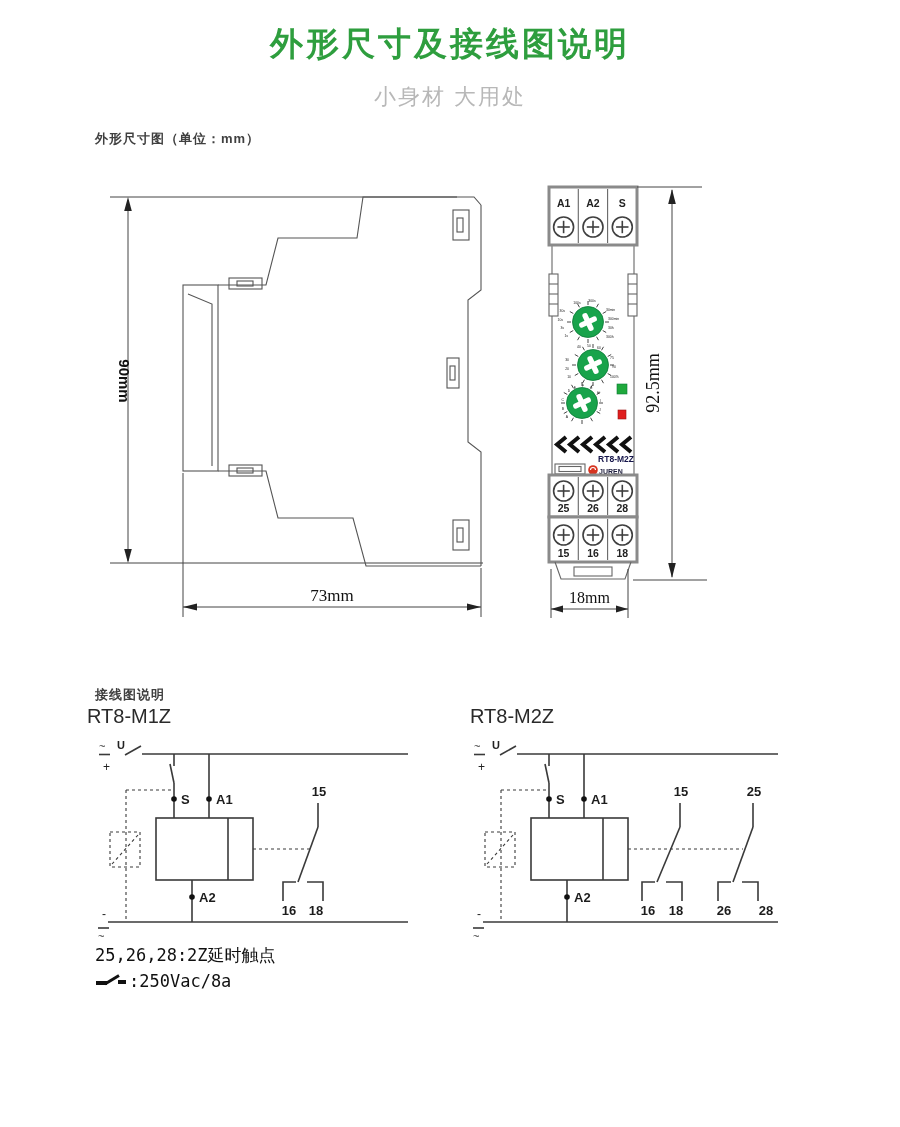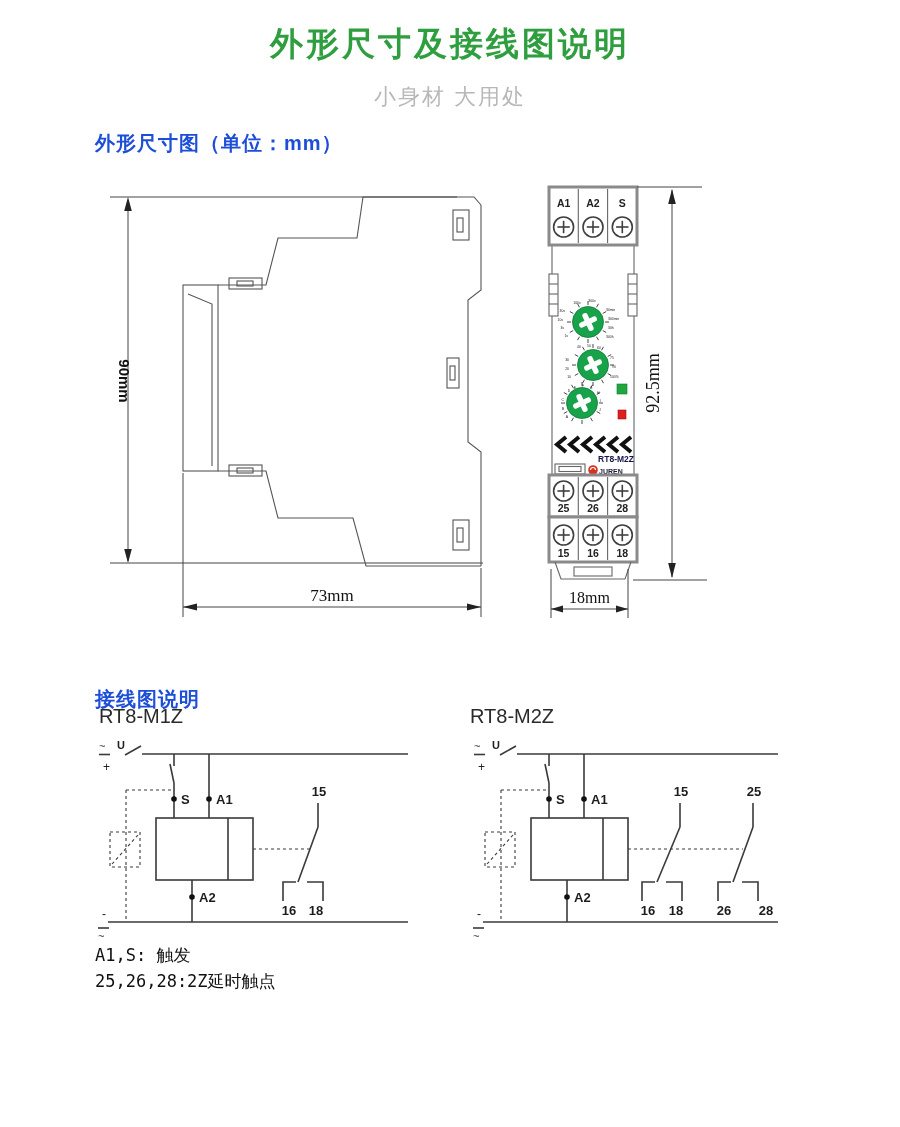--- a/index.html
+++ b/index.html
@@ -2,21 +2,21 @@
 <html><head>
 <meta charset="utf-8">
 <style>
   html,body{margin:0;padding:0;background:#ffffff;}
   .page{position:relative;width:900px;height:1127px;background:#fff;
         font-family:"Liberation Sans",sans-serif;overflow:hidden;border-radius:14px;}
   .title{position:absolute;top:22px;left:0;right:0;text-align:center;
          font-size:33px;font-weight:bold;color:#2e9e3e;letter-spacing:3px;}
   .subtitle{position:absolute;top:82px;left:0;right:0;text-align:center;
          font-size:22px;color:#b8b8b8;letter-spacing:2px;}
-  .sec-head{position:absolute;font-size:20px;font-weight:bold;color:#1d4ed8;letter-spacing:1px;}
+  .sec-head{position:absolute;font-size:13px;font-weight:bold;color:#404040;letter-spacing:1px;}
   .model-head{position:absolute;font-size:20px;color:#2a2a2a;}
   .figwrap{position:absolute;left:85px;top:170px;}
   .wire1{position:absolute;left:95px;top:733px;}
   .wire2{position:absolute;left:470px;top:733px;}
   .legend{position:absolute;left:95px;top:946px;width:780px;
           font-family:"DejaVu Sans Mono","Liberation Mono",monospace;
           font-size:17px;color:#101010;}
   .legend .row{margin-bottom:8px;display:flex;align-items:center;line-height:18px;}
   .legend .icon{margin-right:2px;display:inline-block;}
   svg text{font-family:"Liberation Sans",sans-serif;}
@@ -246,21 +246,21 @@
         <line class="dimline" x1="587" y1="20" x2="587" y2="407"></line>
         <polygon points="587,19 583.2,34 590.8,34" fill="#222"></polygon>
         <polygon points="587,408 583.2,393 590.8,393" fill="#222"></polygon>
         <text class="dimtext" x="574" y="213" transform="rotate(-90,574,213)" text-anchor="middle" font-size="18" fill="#111">92.5mm</text>
       </g>
     </g>
   </svg>
   </div>
 
   <div class="sec-head" style="left:95px;top:686px">接线图说明</div>
-  <div class="model-head" style="left:99px;top:705px">RT8-M1Z</div>
+  <div class="model-head" style="left:87px;top:705px">RT8-M1Z</div>
   <div class="model-head" style="left:470px;top:705px">RT8-M2Z</div>
 
   <div class="wire1">
   <svg width="340" height="210" viewBox="0 0 340 210">
     <g class="wireln">
       <line x1="47" y1="21" x2="313" y2="21"></line>
       <line x1="30" y1="22" x2="46" y2="13"></line>
       <line x1="4" y1="21.5" x2="15" y2="21.5"></line>
       <line x1="79" y1="21" x2="79" y2="33"></line>
       <line x1="75" y1="31" x2="79" y2="50"></line>
@@ -345,17 +345,26 @@
     <text class="wtxt" x="206" y="182" text-anchor="middle">18</text>
     <text class="wtxt" x="284" y="63" text-anchor="middle">25</text>
     <text class="wtxt" x="254" y="182" text-anchor="middle">26</text>
     <text class="wtxt" x="296" y="182" text-anchor="middle">28</text>
     <text x="7" y="185" font-size="12" fill="#222">-</text>
     <text x="3" y="207" font-size="11" fill="#333">~</text>
   </svg>
   </div>
 
   <div class="legend">
-    <div class="row">A1,S: 触发</div>
     <div class="row">25,26,28:2Z延时触点</div>
+    <div class="row">
+      <span class="icon">
+        <svg width="32" height="15" viewBox="0 0 32 15">
+          <line x1="1" y1="11" x2="12" y2="11" stroke="#111" stroke-width="4"></line>
+          <line x1="10" y1="12" x2="24" y2="3.5" stroke="#111" stroke-width="3"></line>
+          <line x1="23" y1="10" x2="31" y2="10" stroke="#111" stroke-width="4"></line>
+        </svg>
+      </span>
+      <span>:250Vac/8a</span>
+    </div>
   </div>
 
 </div>
 
 </body></html>

